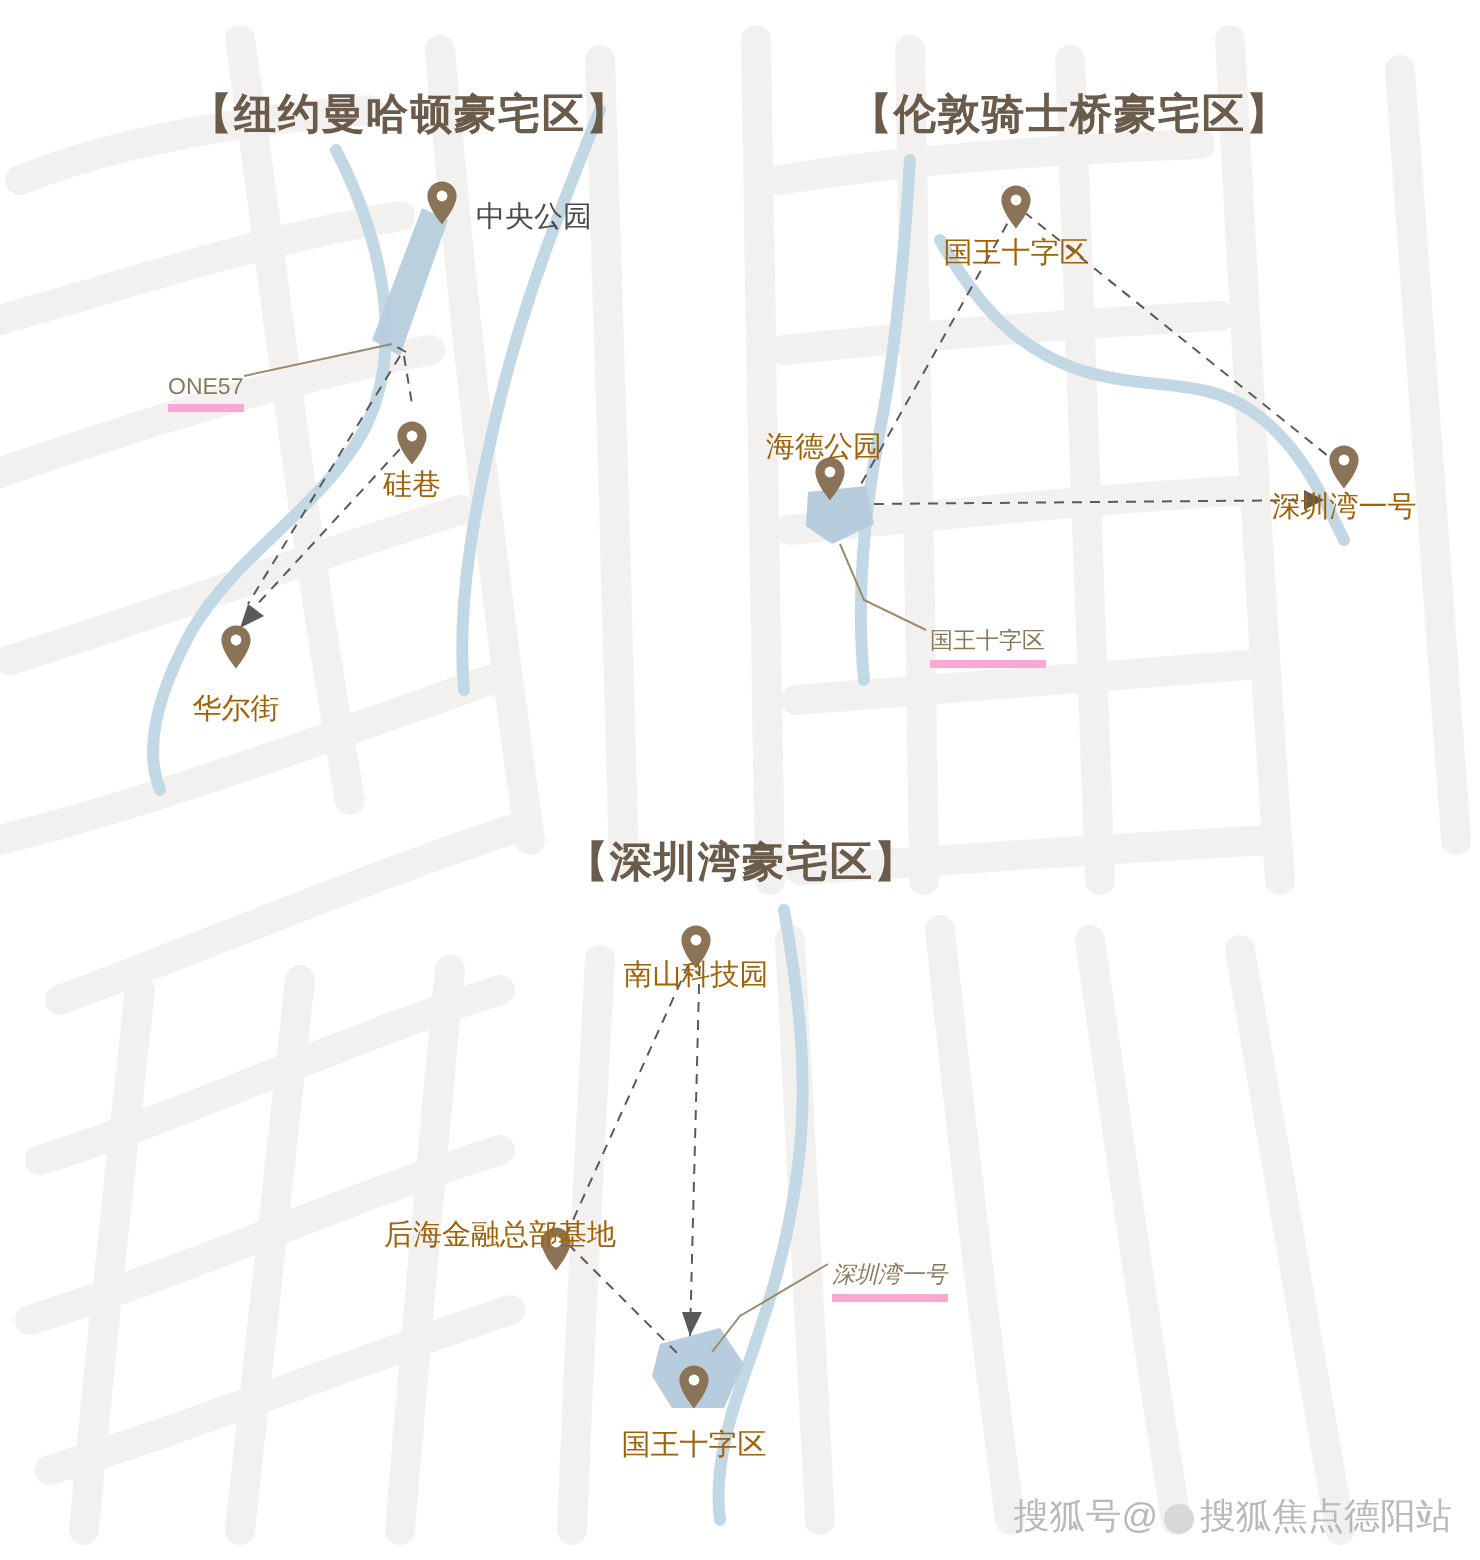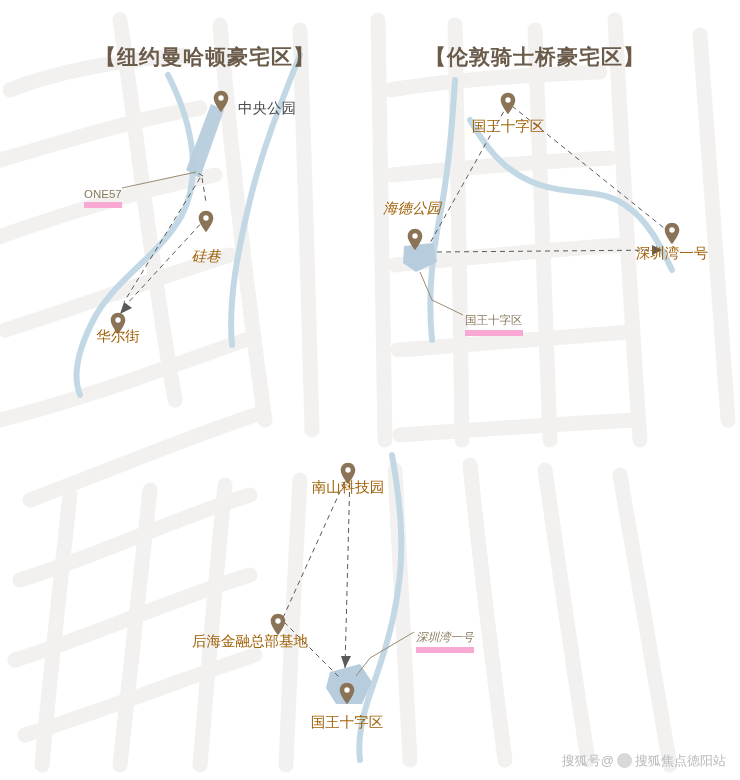--- a/index.html
+++ b/index.html
@@ -53,29 +53,29 @@
     width: 17px;
     height: 23px;
     transform: translateX(-50%);
   }
   .pin svg { display: block; }
   .callout {
     position: absolute;
     white-space: nowrap;
     color: #8a7a5e;
     font-size: 11.5px;
-    border-bottom: 6px solid #f9a8d4;
+    border-bottom: 4px solid #f9a8d4;
     padding-bottom: 2px;
   }
   .watermark {
     position: absolute;
     right: 14px;
     bottom: 10px;
     color: #b9b9b9;
-    font-size: 13px;
+    font-size: 18px;
     white-space: nowrap;
   }
   .wm-logo {
     display: inline-block;
     width: 15px;
     height: 15px;
     border-radius: 50%;
     background: #d8d8d8;
     vertical-align: -3px;
     margin: 0 3px;
@@ -156,20 +156,21 @@
 
     <g fill="none" stroke="#9b8b6f" stroke-width="1">
       <path d="M122,188 L196,172"></path>
       <path d="M420,272 L432,300 L463,315"></path>
       <path d="M414,632 L370,658 L356,676"></path>
     </g>
   </svg>
 
   <div class="title" style="left:95px; top:43px;">【纽约曼哈顿豪宅区】</div>
   <div class="title" style="left:425px; top:43px;">【伦敦骑士桥豪宅区】</div>
+  <div class="title" style="left:283px; top:417px;">【深圳湾豪宅区】</div>
 
   <div class="pin" style="left:221px; top:90px;">
     <svg viewBox="0 0 17 23" width="17" height="23">
         <path d="M8.5 0.8C4.4 0.8 1.2 4 1.2 8.1c0 5.4 7.3 14.1 7.3 14.1s7.3-8.7 7.3-14.1c0-4.1-3.2-7.3-7.3-7.3z" fill="#8a7357"></path>
         <circle cx="8.5" cy="8" r="2.7" fill="#ffffff"></circle>
       </svg>
   </div>
   <div class="pin" style="left:206px; top:210px;">
     <svg viewBox="0 0 17 23" width="17" height="23">
         <path d="M8.5 0.8C4.4 0.8 1.2 4 1.2 8.1c0 5.4 7.3 14.1 7.3 14.1s7.3-8.7 7.3-14.1c0-4.1-3.2-7.3-7.3-7.3z" fill="#8a7357"></path>
@@ -213,27 +214,27 @@
       </svg>
   </div>
   <div class="pin" style="left:347px; top:682px;">
     <svg viewBox="0 0 17 23" width="17" height="23">
         <path d="M8.5 0.8C4.4 0.8 1.2 4 1.2 8.1c0 5.4 7.3 14.1 7.3 14.1s7.3-8.7 7.3-14.1c0-4.1-3.2-7.3-7.3-7.3z" fill="#8a7357"></path>
         <circle cx="8.5" cy="8" r="2.7" fill="#ffffff"></circle>
       </svg>
   </div>
 
   <div class="poi-label-right" style="left:238px; top:99px;">中央公园</div>
-  <div class="poi" style="left:206px; top:247px;font-style:italic;">硅巷</div>
-  <div class="poi" style="left:118px; top:327px;">华尔街</div>
+  <div class="poi" style="left:206px; top:233px;">硅巷</div>
+  <div class="poi" style="left:118px; top:345px;">华尔街</div>
   <div class="poi" style="left:508px; top:117px;">国王十字区</div>
-  <div class="poi" style="left:412px; top:199px;font-style:italic;">海德公园</div>
+  <div class="poi" style="left:412px; top:214px;">海德公园</div>
   <div class="poi" style="left:672px; top:244px;">深圳湾一号</div>
   <div class="poi" style="left:348px; top:478px;font-family:Liberation Serif, serif;">南山科技园</div>
-  <div class="poi" style="left:250px; top:632px;">后海金融总部基地</div>
+  <div class="poi" style="left:250px; top:608px;">后海金融总部基地</div>
   <div class="poi" style="left:347px; top:713px;">国王十字区</div>
 
   <div class="callout" style="left:84px; top:188px;">ONE57</div>
   <div class="callout" style="left:465px; top:313px;">国王十字区</div>
   <div class="callout" style="left:416px; top:630px;font-style:italic;">深圳湾一号</div>
 
   <div class="watermark">
     <span>搜狐号@</span><span class="wm-logo"></span><span>搜狐焦点德阳站</span>
   </div>
 

